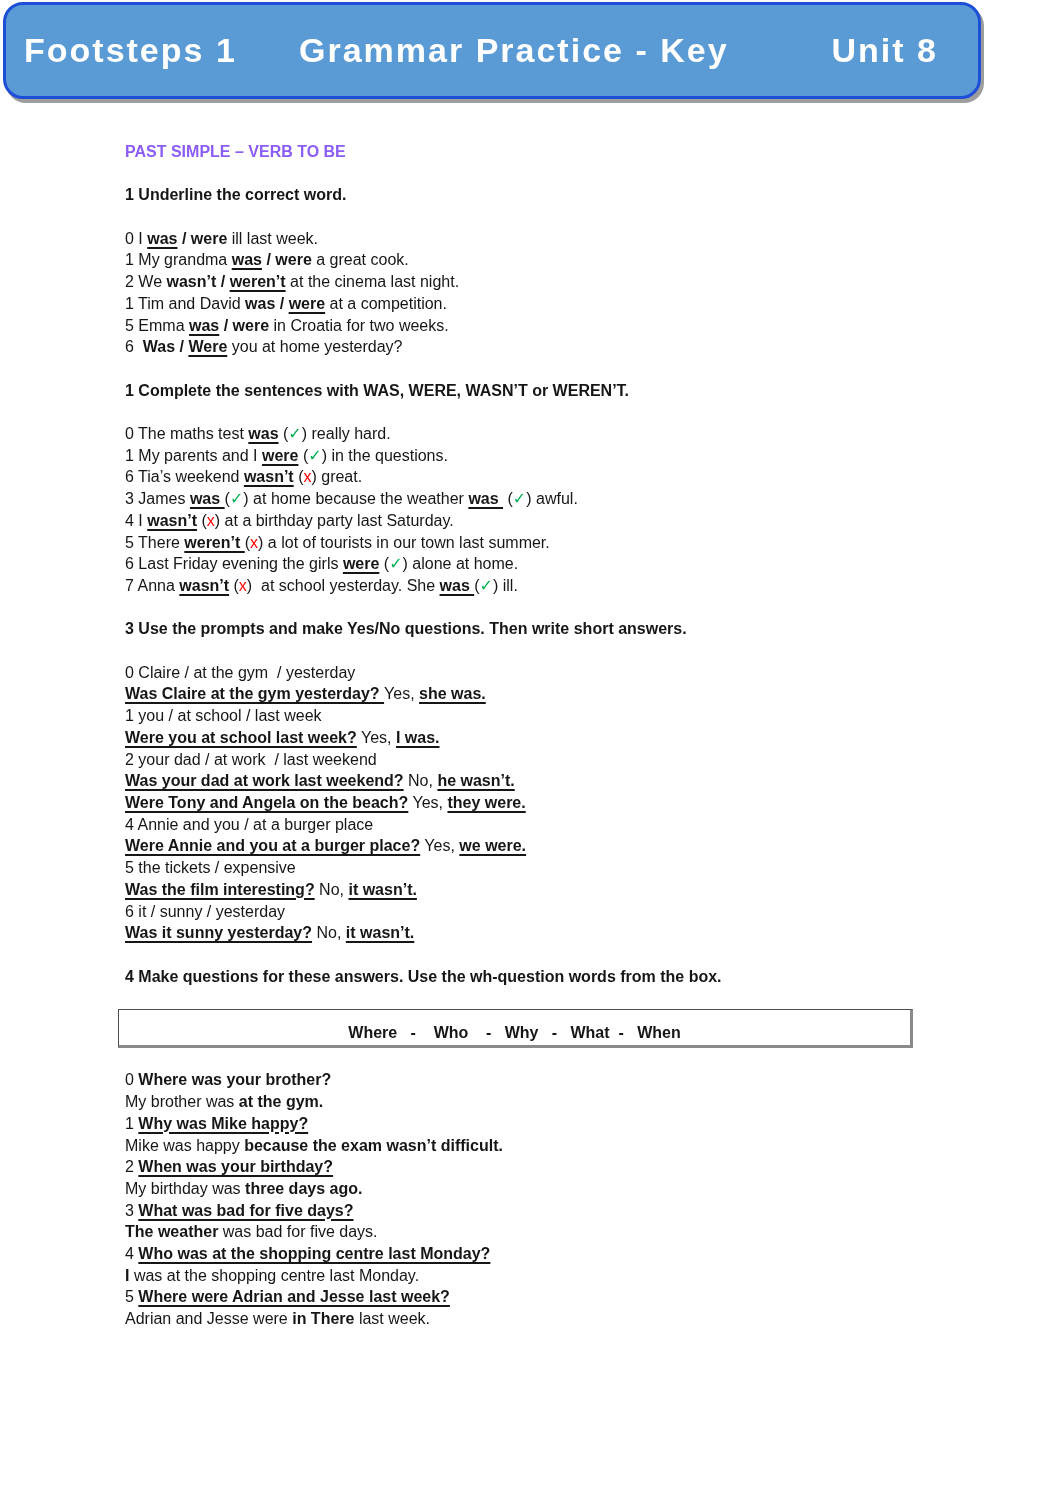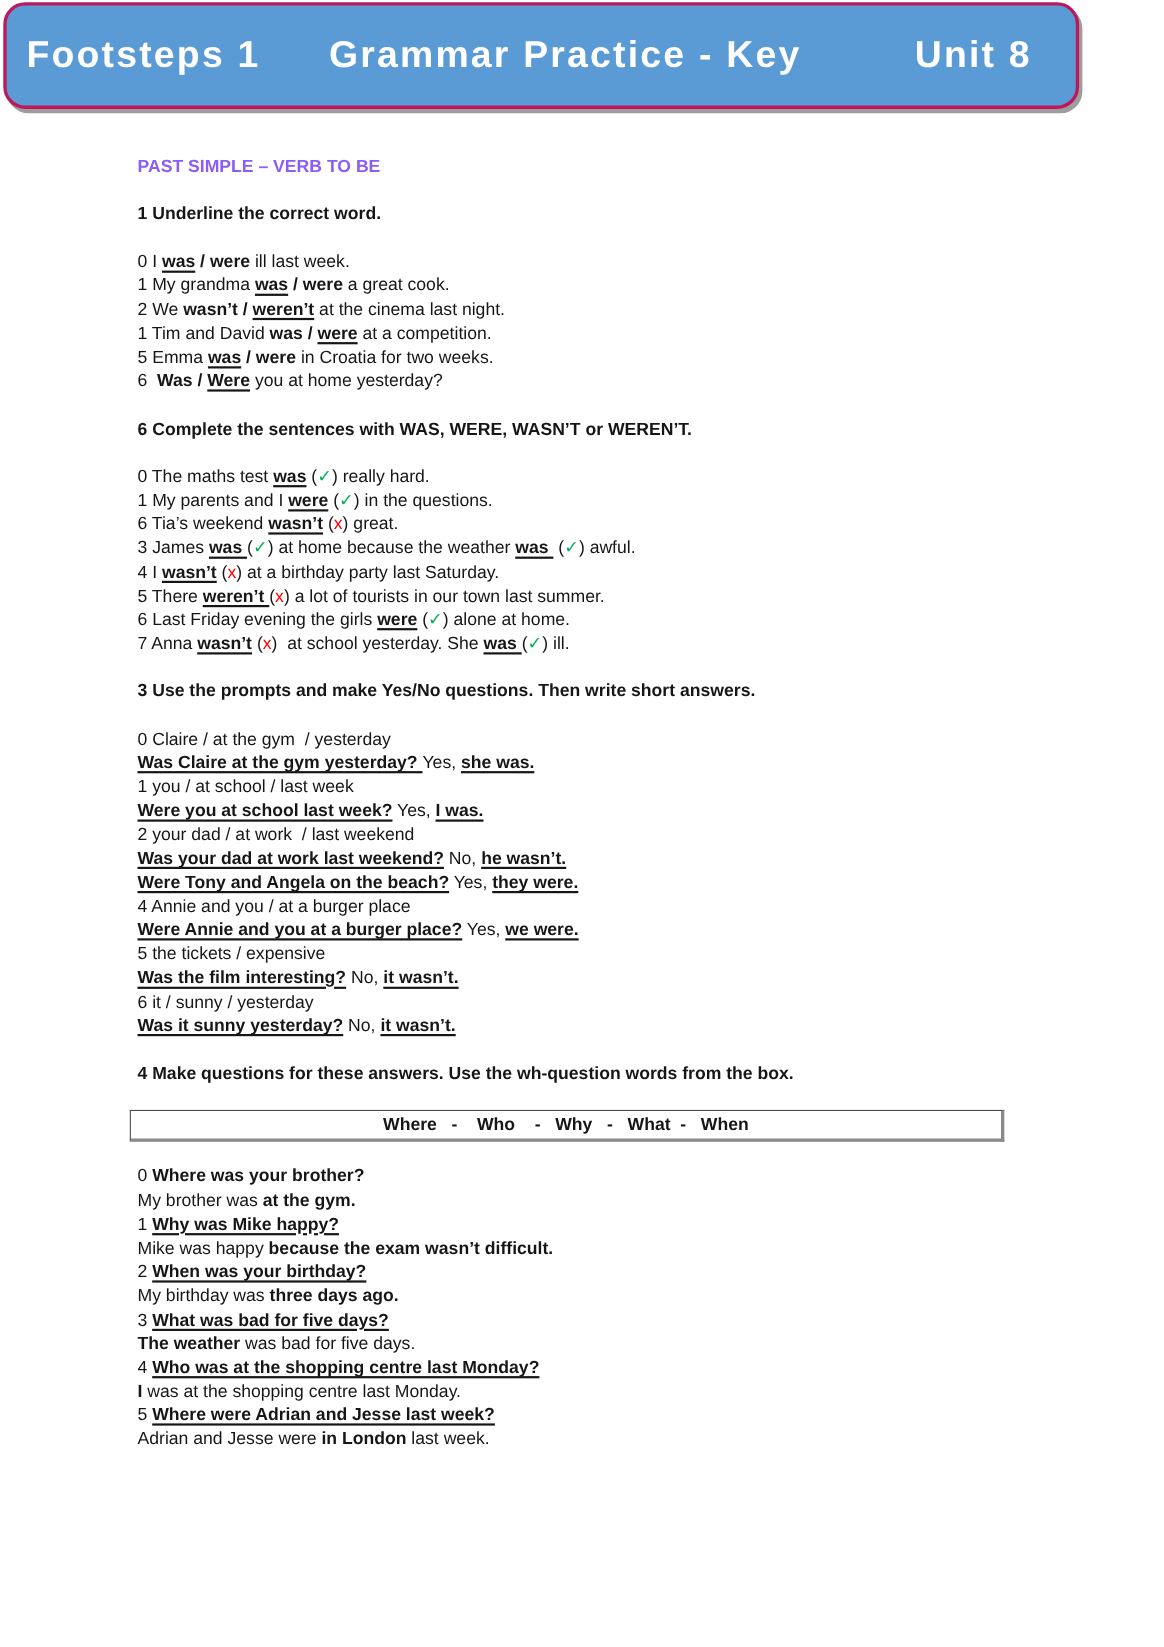--- a/index.html
+++ b/index.html
@@ -11,21 +11,21 @@
     position:relative;
     overflow:hidden;
   }
   .page{position:relative;width:1058px;height:1497px;background:#fff;}
 
   
   .banner{
     position:absolute;left:3px;top:2px;
     width:978px;height:97px;
     background:#5b9bd5;
-    border:3px solid #be185d;
+    border:3px solid #1d4ed8;
     border-radius:20px;
     box-shadow:3px 4px 0 0 #9d9d9d;
     box-sizing:border-box;
     display:grid;
     grid-template-columns:275px 1fr 160px;
     align-items:center;
     padding:0 40px 0 18px;
   }
   .banner span{
     color:#ffffff;
@@ -58,21 +58,21 @@
   .wordbox{
     margin-left:-7px;
     width:795px;
     box-sizing:border-box;
     border:1px solid #4d4d4d;
     border-right:3px solid #8a8a8a;
     border-bottom:3px solid #8a8a8a;
     text-align:center;
     font-weight:bold;
     white-space:pre-wrap;
-    padding:2px 0 1px 0;
+    padding:12px 0 1px 0;
   }
 </style>
 </head>
 <body>
 
 <div class="page">
 
   <div class="banner">
     <span class="l">Footsteps 1</span>
     <span class="c">Grammar Practice - Key</span>
@@ -84,21 +84,21 @@
       <div class="line blank"></div>
       <div class="line"><span class="seg-b">1 Underline the correct word.</span></div>
       <div class="line blank"></div>
       <div class="line"><span class="seg-n">0 I </span><span class="seg-bu">was</span><span class="seg-b"> / were</span><span class="seg-n"> ill last week.</span></div>
       <div class="line"><span class="seg-n">1 My grandma </span><span class="seg-bu">was</span><span class="seg-b"> / were</span><span class="seg-n"> a great cook.</span></div>
       <div class="line"><span class="seg-n">2 We </span><span class="seg-b">wasn’t / </span><span class="seg-bu">weren’t</span><span class="seg-n"> at the cinema last night.</span></div>
       <div class="line"><span class="seg-n">1 Tim and David </span><span class="seg-b">was / </span><span class="seg-bu">were</span><span class="seg-n"> at a competition.</span></div>
       <div class="line"><span class="seg-n">5 Emma </span><span class="seg-bu">was</span><span class="seg-b"> / were</span><span class="seg-n"> in Croatia for two weeks.</span></div>
       <div class="line"><span class="seg-n">6  </span><span class="seg-b">Was / </span><span class="seg-bu">Were</span><span class="seg-n"> you at home yesterday?</span></div>
       <div class="line blank"></div>
-      <div class="line"><span class="seg-b">6 Complete the sentences with WAS, WERE, WASN’T or WEREN’T.</span></div>
+      <div class="line"><span class="seg-b">1 Complete the sentences with WAS, WERE, WASN’T or WEREN’T.</span></div>
       <div class="line blank"></div>
       <div class="line"><span class="seg-n">0 The maths test </span><span class="seg-bu">was</span><span class="seg-n"> (</span><span class="seg-g">✓</span><span class="seg-n">) really hard.</span></div>
       <div class="line"><span class="seg-n">1 My parents and I </span><span class="seg-bu">were</span><span class="seg-n"> (</span><span class="seg-g">✓</span><span class="seg-n">) in the questions.</span></div>
       <div class="line"><span class="seg-n">6 Tia’s weekend </span><span class="seg-bu">wasn’t</span><span class="seg-n"> (</span><span class="seg-r">x</span><span class="seg-n">) great.</span></div>
       <div class="line"><span class="seg-n">3 James </span><span class="seg-bu">was </span><span class="seg-n">(</span><span class="seg-g">✓</span><span class="seg-n">) at home because the weather </span><span class="seg-bu">was </span><span class="seg-n"> (</span><span class="seg-g">✓</span><span class="seg-n">) awful.</span></div>
       <div class="line"><span class="seg-n">4 I </span><span class="seg-bu">wasn’t</span><span class="seg-n"> (</span><span class="seg-r">x</span><span class="seg-n">) at a birthday party last Saturday.</span></div>
       <div class="line"><span class="seg-n">5 There </span><span class="seg-bu">weren’t </span><span class="seg-n">(</span><span class="seg-r">x</span><span class="seg-n">) a lot of tourists in our town last summer.</span></div>
       <div class="line"><span class="seg-n">6 Last Friday evening the girls </span><span class="seg-bu">were</span><span class="seg-n"> (</span><span class="seg-g">✓</span><span class="seg-n">) alone at home.</span></div>
       <div class="line"><span class="seg-n">7 Anna </span><span class="seg-bu">wasn’t</span><span class="seg-n"> (</span><span class="seg-r">x</span><span class="seg-n">)  at school yesterday. She </span><span class="seg-bu">was </span><span class="seg-n">(</span><span class="seg-g">✓</span><span class="seg-n">) ill.</span></div>
       <div class="line blank"></div>
@@ -126,16 +126,16 @@
       <div class="line"><span class="seg-n">My brother was </span><span class="seg-b">at the gym.</span></div>
       <div class="line"><span class="seg-n">1 </span><span class="seg-bu">Why was Mike happy?</span></div>
       <div class="line"><span class="seg-n">Mike was happy </span><span class="seg-b">because the exam wasn’t difficult.</span></div>
       <div class="line"><span class="seg-n">2 </span><span class="seg-bu">When was your birthday?</span></div>
       <div class="line"><span class="seg-n">My birthday was </span><span class="seg-b">three days ago.</span></div>
       <div class="line"><span class="seg-n">3 </span><span class="seg-bu">What was bad for five days?</span></div>
       <div class="line"><span class="seg-b">The weather</span><span class="seg-n"> was bad for five days.</span></div>
       <div class="line"><span class="seg-n">4 </span><span class="seg-bu">Who was at the shopping centre last Monday?</span></div>
       <div class="line"><span class="seg-b">I</span><span class="seg-n"> was at the shopping centre last Monday.</span></div>
       <div class="line"><span class="seg-n">5 </span><span class="seg-bu">Where were Adrian and Jesse last week?</span></div>
-      <div class="line"><span class="seg-n">Adrian and Jesse were </span><span class="seg-b">in London</span><span class="seg-n"> last week.</span></div>
+      <div class="line"><span class="seg-n">Adrian and Jesse were </span><span class="seg-b">in There</span><span class="seg-n"> last week.</span></div>
     </div>
 
 </div>
 
 </body></html>

